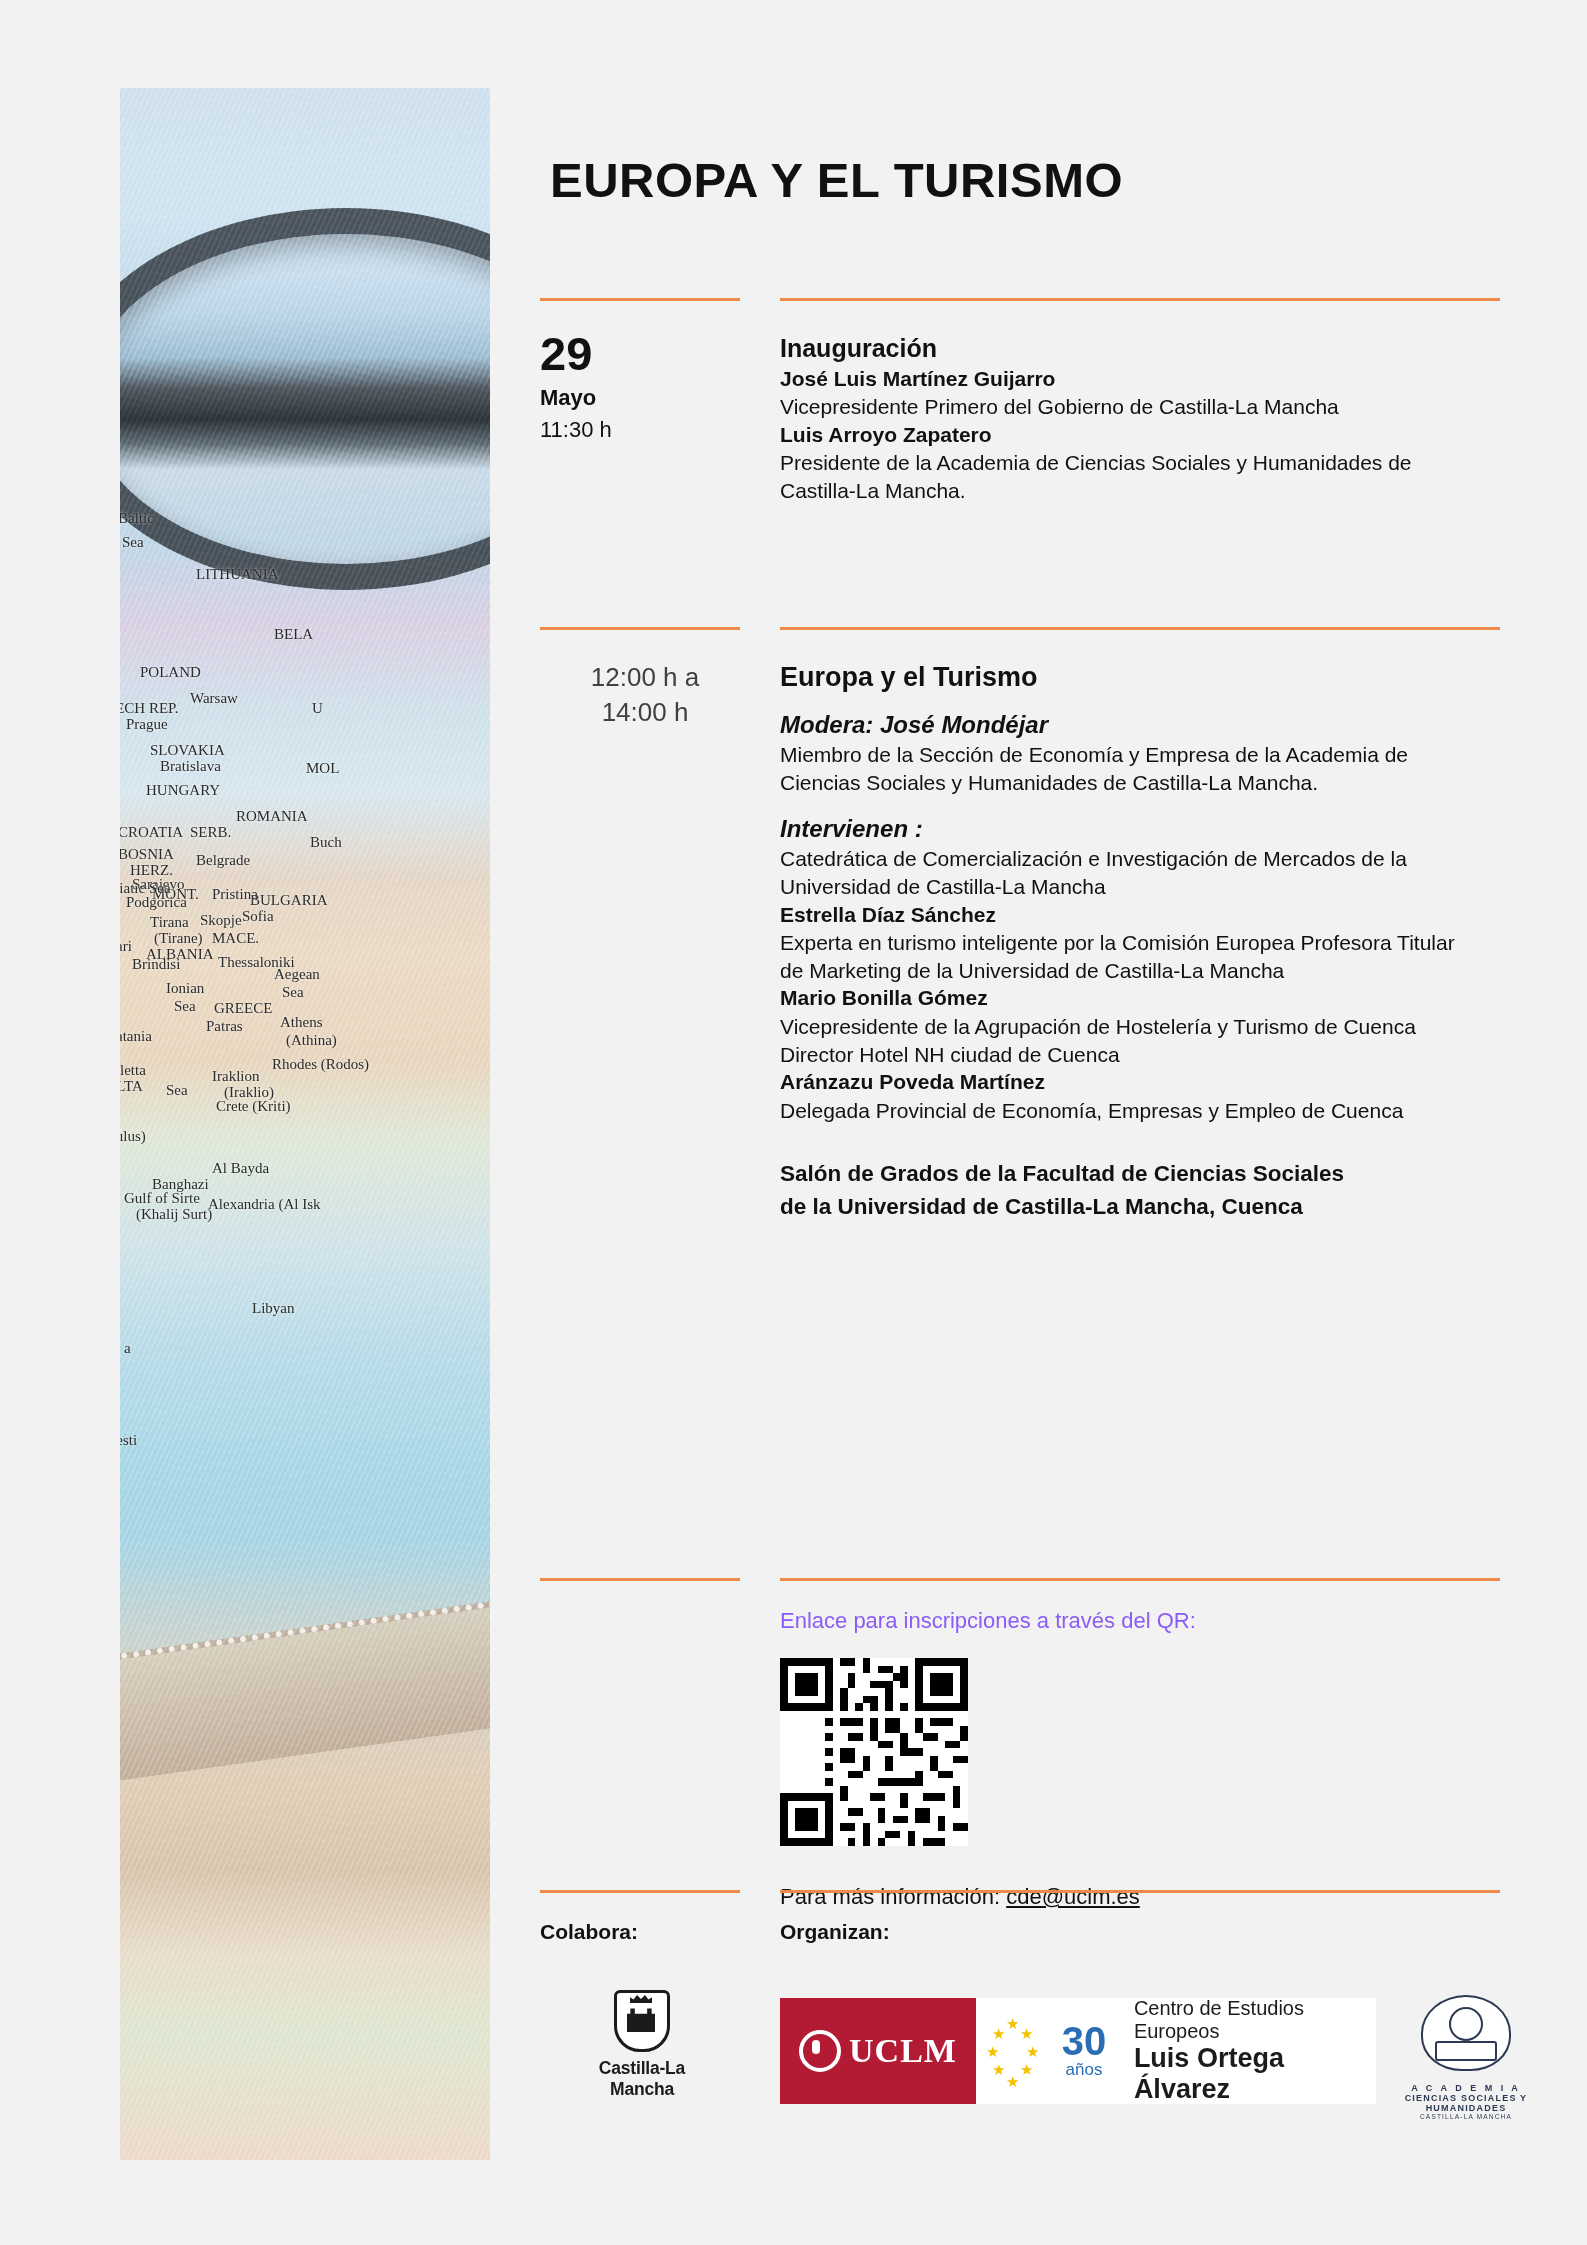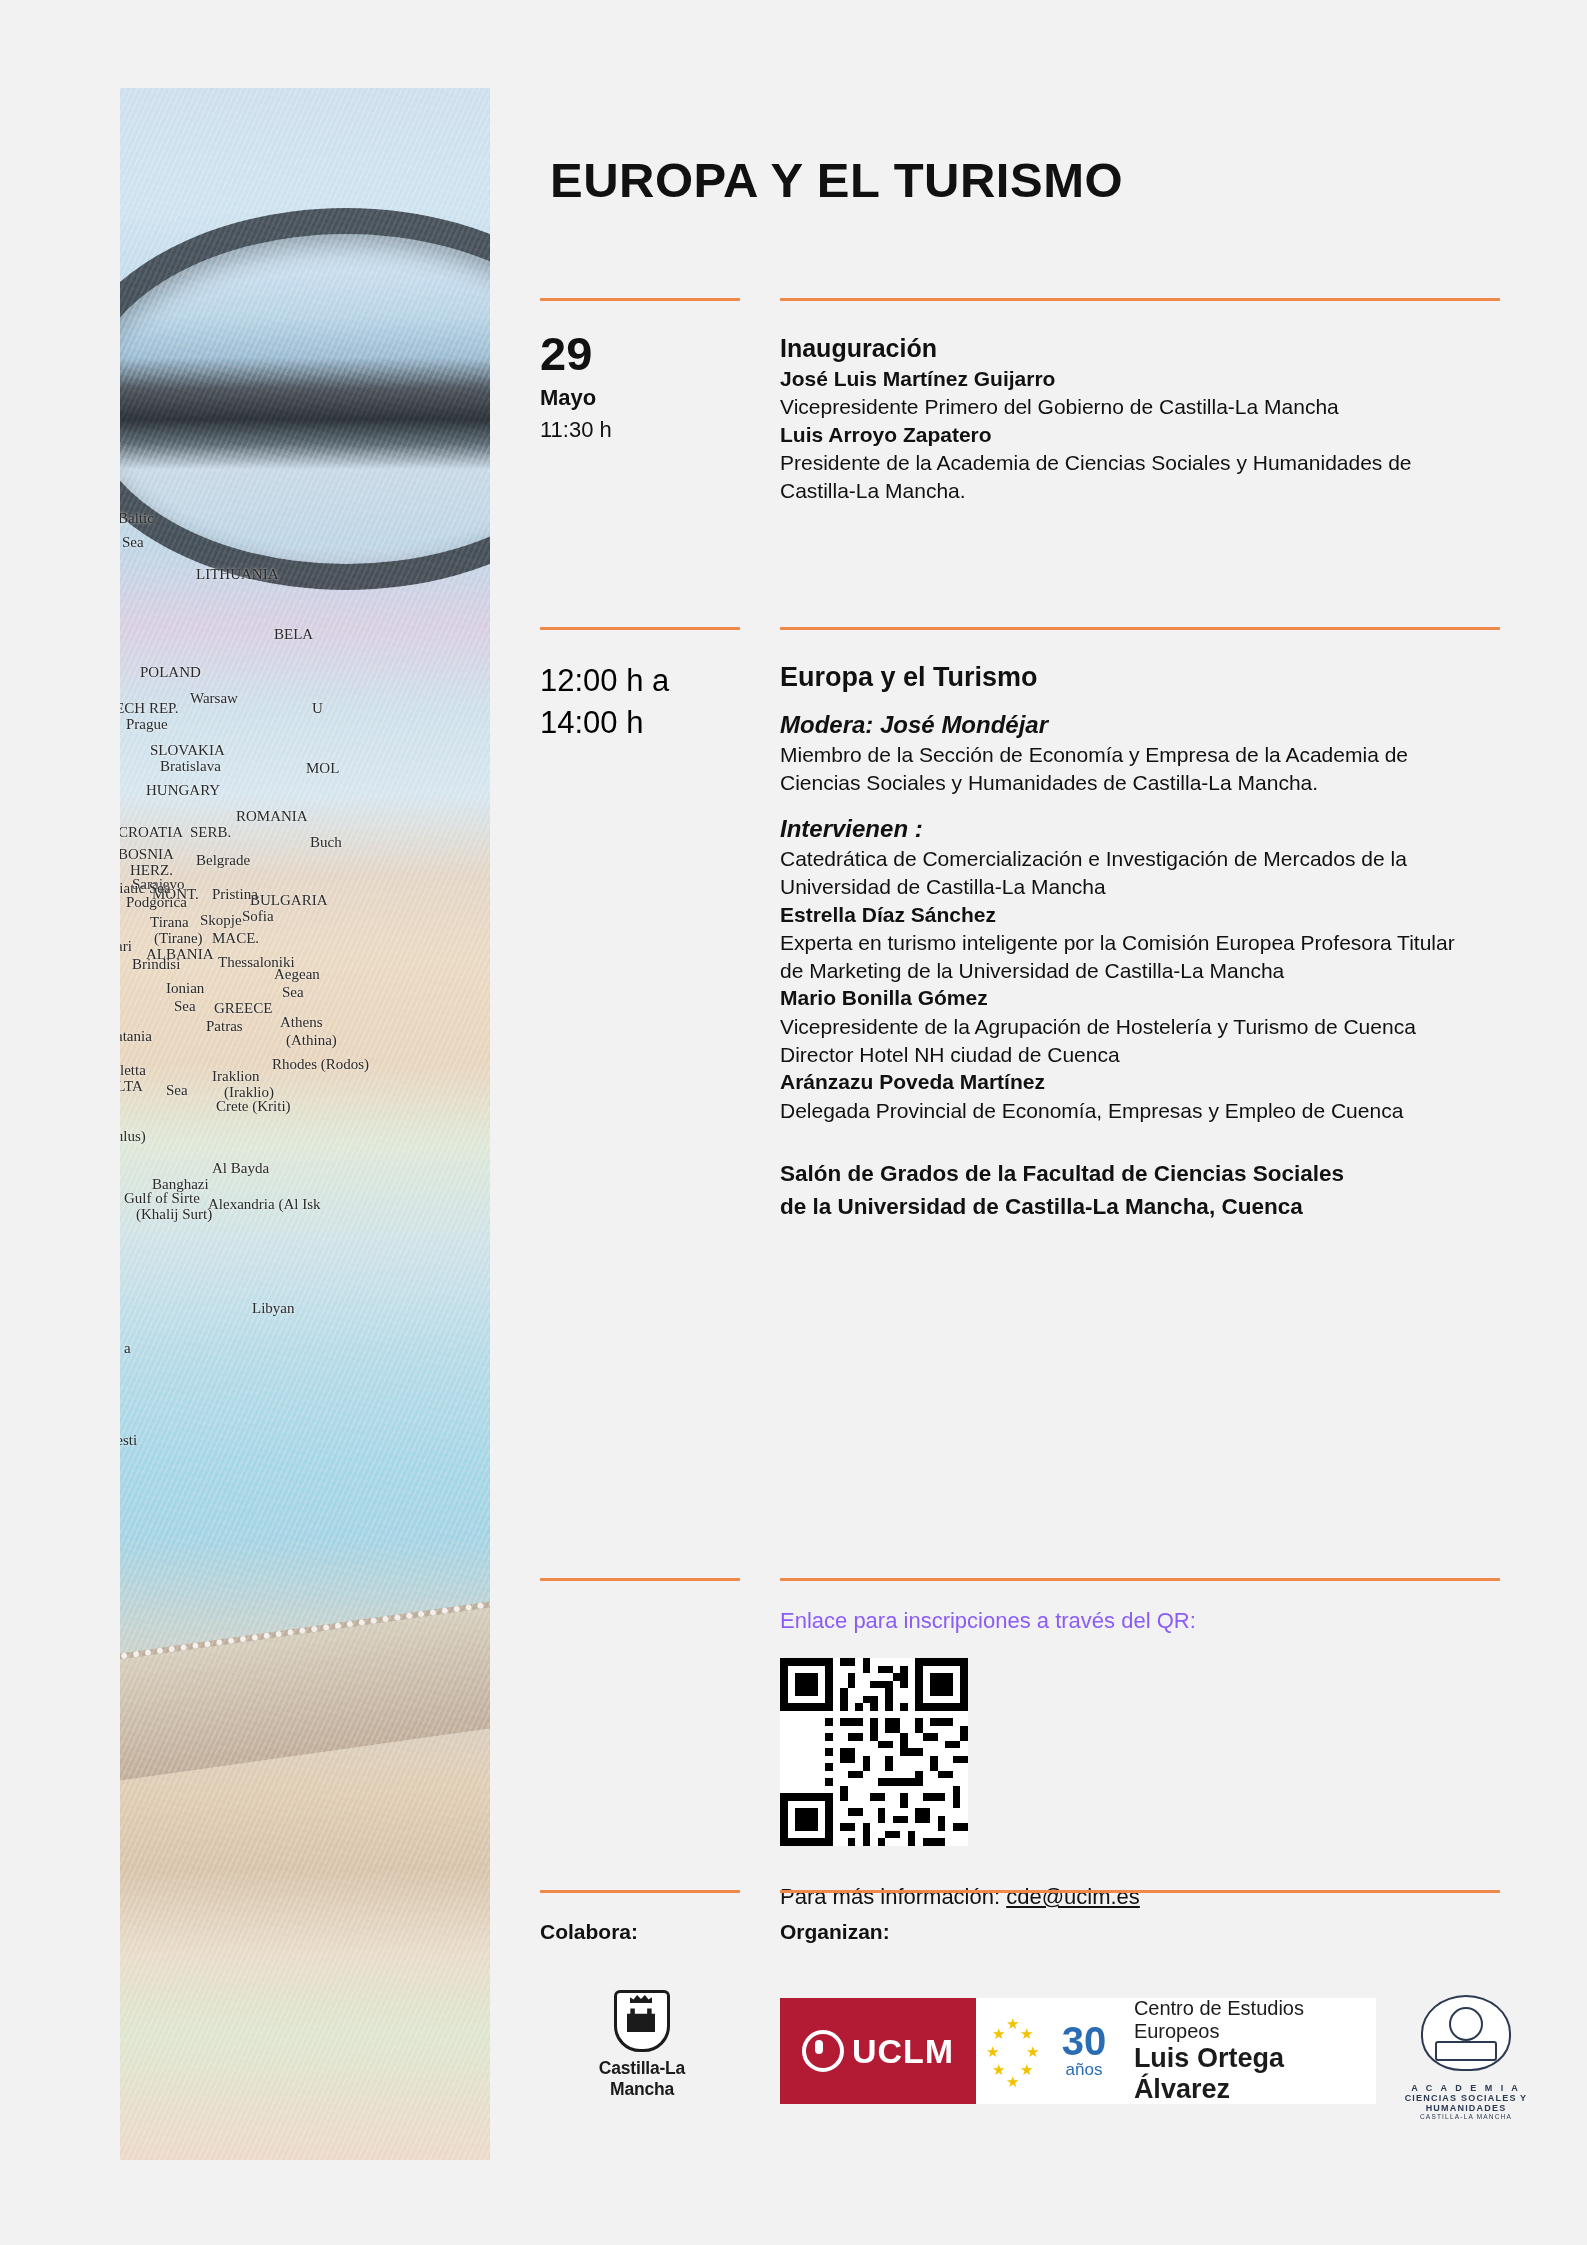--- a/index.html
+++ b/index.html
@@ -125,23 +125,24 @@
     font-weight: bold;
     margin-top: 8px;
     color: #111;
   }
   .day-hour {
     font-size: 22px;
     margin-top: 6px;
     color: #111;
   }
   .time-range {
-    font-size: 31px;
+    font-size: 26px;
     line-height: 1.35;
-    color: #000000;
+    color: #404040;
+    text-align: center;
   }
 
   .body-col {
     position: absolute;
     left: 240px;
     width: 700px;
   }
   .sec-title {
     font-size: 25px;
     font-weight: bold;
@@ -236,20 +237,21 @@
     font-weight: bold;
     color: #1b1b1b;
     letter-spacing: -0.2px;
   }
 
   .uclm-box {
     width: 196px; height: 106px;
     background: #b31b34;
     display: flex; align-items: center; justify-content: center;
     color: #fff;
+    font-family: Liberation Serif, serif;
   }
   .uclm-inner { display: flex; align-items: center; gap: 8px; }
   .uclm-mark {
     width: 34px; height: 34px; border-radius: 50%;
     border: 4px solid #fff; position: relative;
   }
   .uclm-mark:after {
     content: ""; position: absolute; left: 9px; top: 6px;
     width: 8px; height: 14px; background: #fff; border-radius: 4px;
   }

